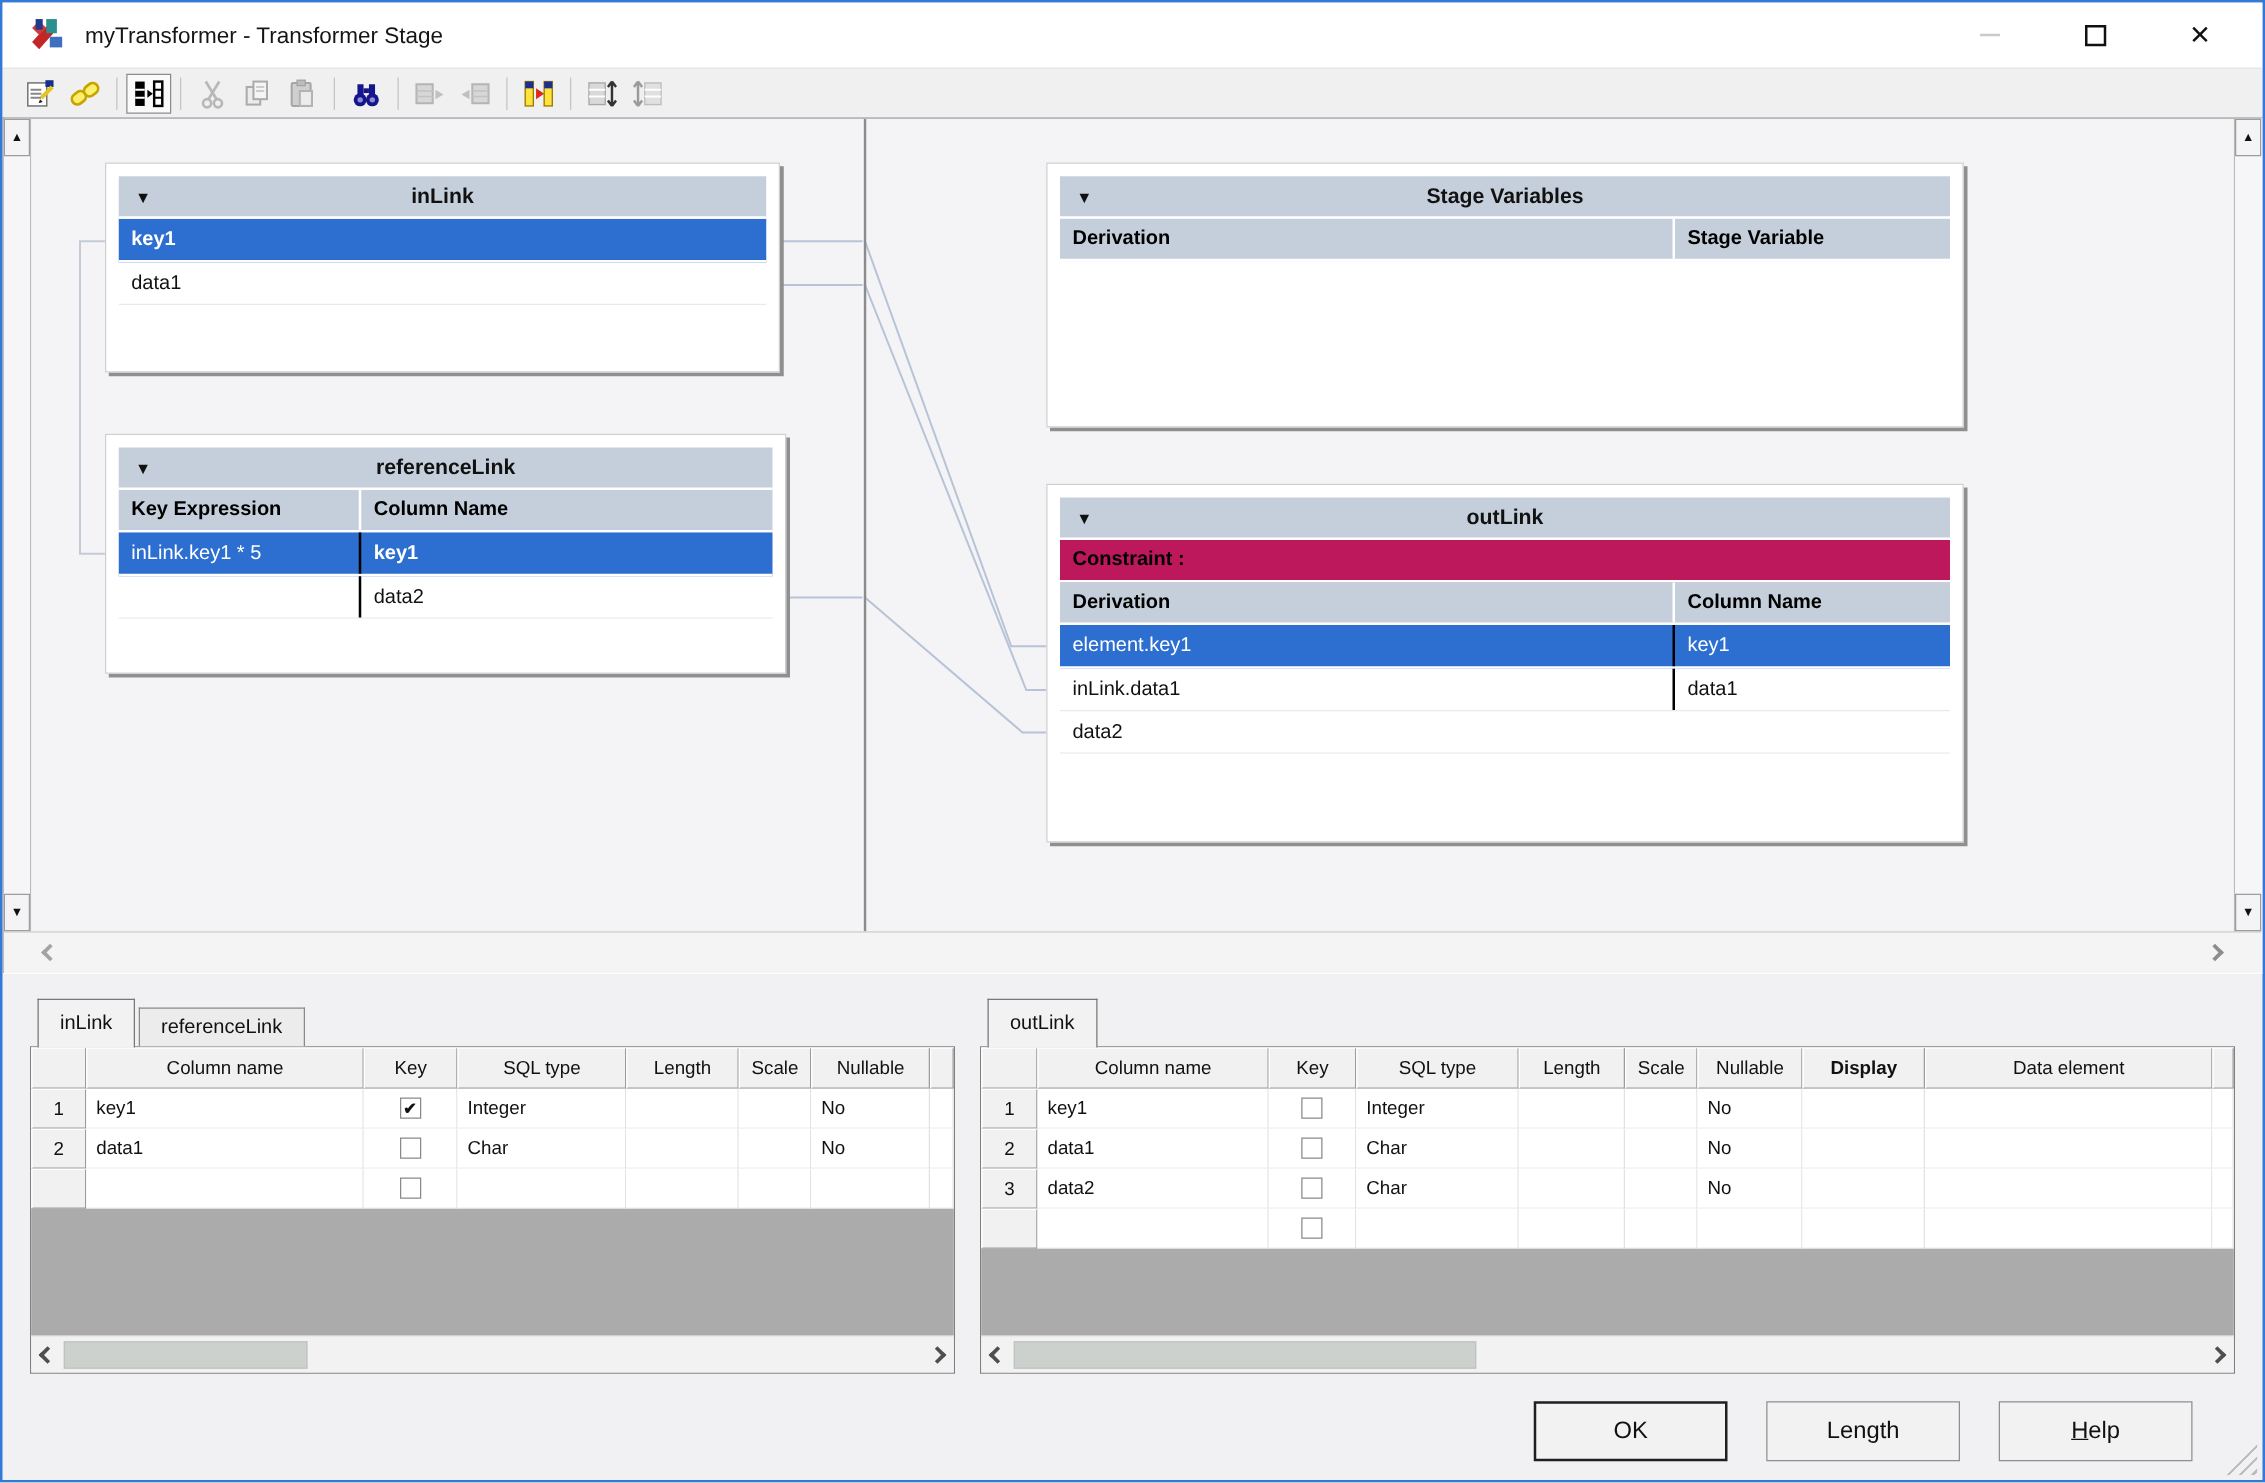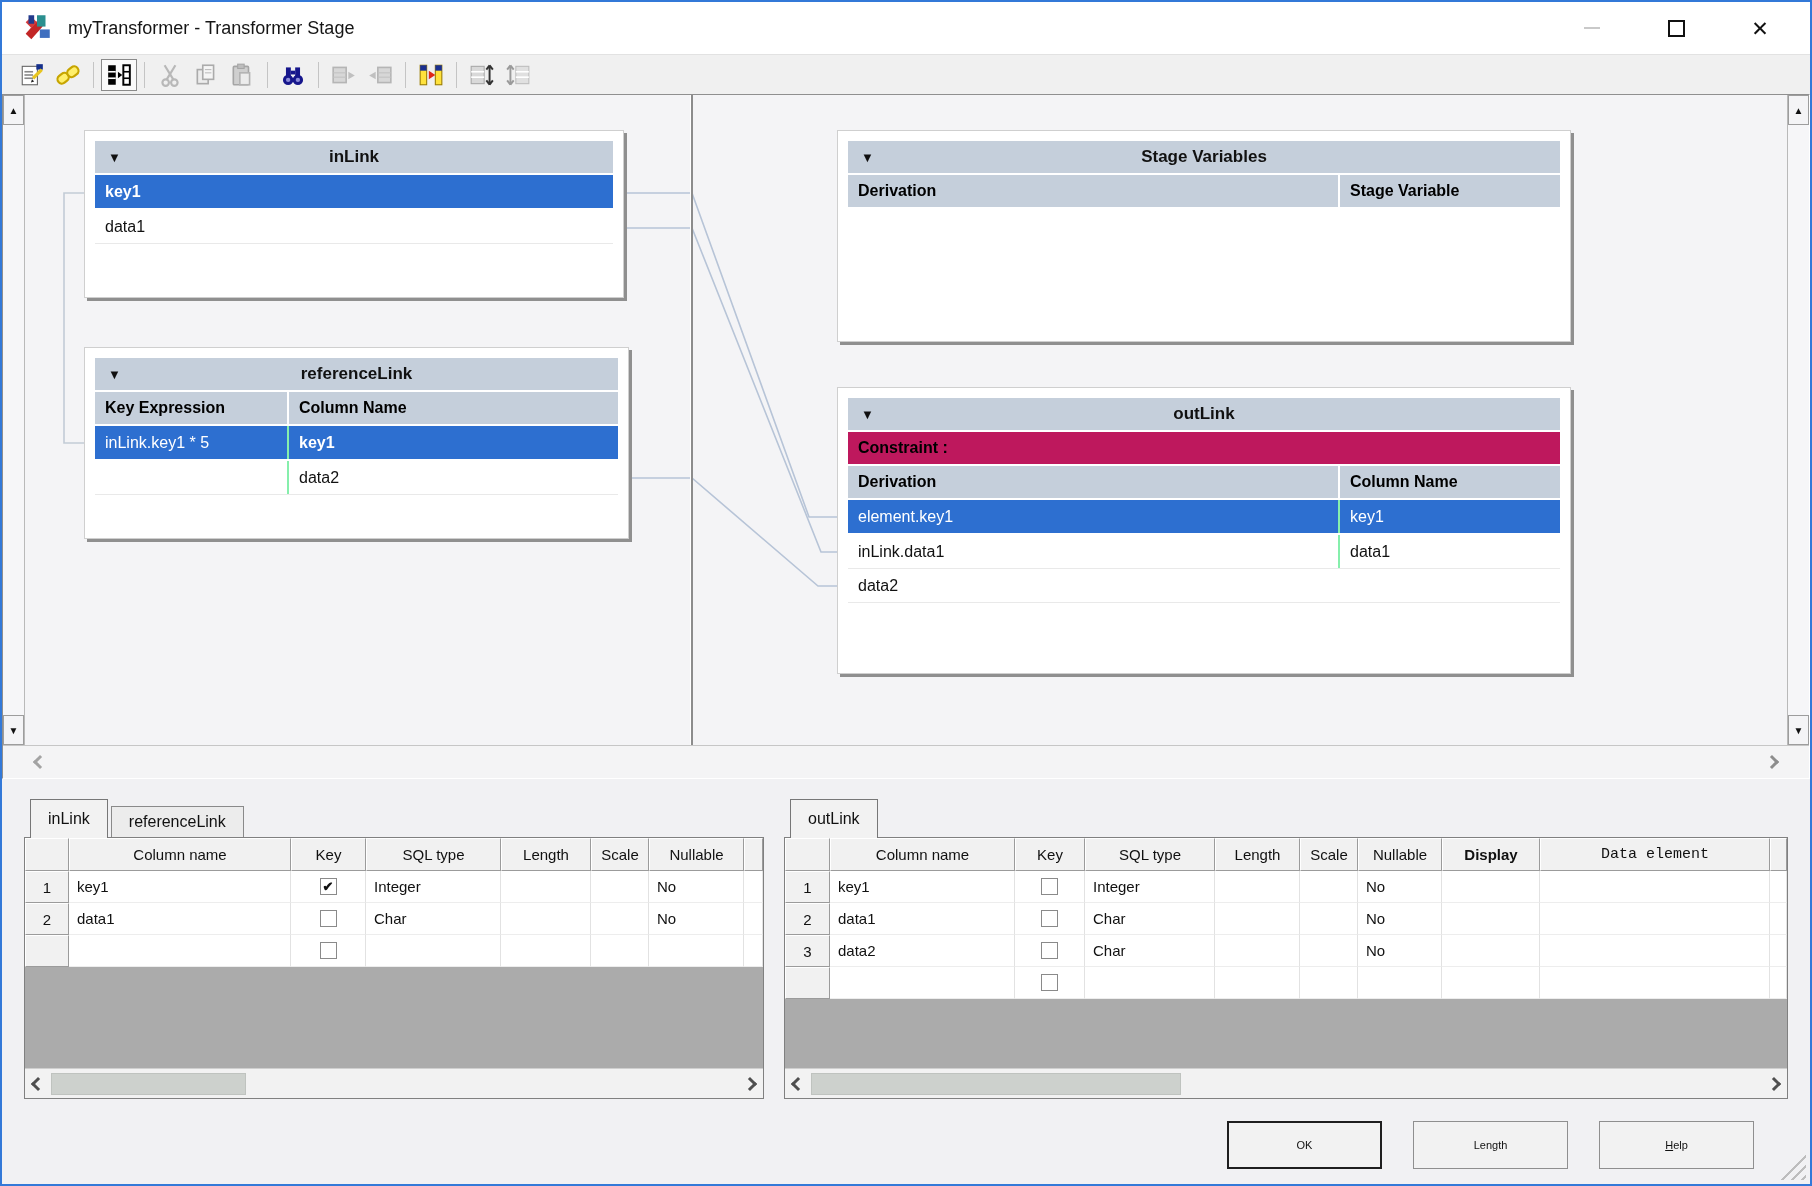--- a/index.html
+++ b/index.html
@@ -37,21 +37,21 @@
   .linksvg{ position:absolute; left:0; top:0; pointer-events:none; }
 
   .card{ position:absolute; background:#ffffff; border:1px solid #cfcfcf; box-shadow:3px 3px 0 #8f8f8f; padding:10px; display:flex; flex-direction:column; }
   .band{ height:34px; background:#c5cfdb; border-bottom:2px solid #ffffff; display:flex; align-items:center; justify-content:center; position:relative; font-weight:bold; font-size:17px; color:#111; flex:0 0 auto; }
   .band .tri{ position:absolute; left:13px; font-size:13px; color:#101010; }
   .crow{ height:34px; background:#be185d; border-bottom:2px solid #ffffff; display:flex; align-items:center; padding-left:10px; font-weight:bold; font-size:16px; flex:0 0 auto; }
   .hrow{ height:34px; background:#c5cfdb; border-bottom:2px solid #ffffff; display:flex; font-weight:bold; font-size:16px; flex:0 0 auto; }
   .hrow .hcell{ display:flex; align-items:center; padding-left:10px; border-right:2px solid #ffffff; }
   .hrow .hcell:last-child{ border-right:none; }
   .trow{ height:34px; display:flex; align-items:center; font-size:16px; border-bottom:1px solid #e9e9e9; color:#111; flex:0 0 auto; }
-  .trow .tcell{ display:flex; align-items:center; padding-left:10px; height:100%; border-right:2px solid #86efac; }
+  .trow .tcell{ display:flex; align-items:center; padding-left:10px; height:100%; border-right:2px solid #000000; }
   .trow .tcell:last-child{ border-right:none; }
   .trow.sel{ height:35px; background:#2d6fd0; color:#ffffff; border-bottom:2px solid #ffffff; }
   .bold{ font-weight:bold; }
   .cfill{ flex:1; background:#ffffff; }
 
   
   .hscroll-top{ height:33px; background:#f4f4f5; border-top:1px solid #c6c6c6; display:flex; align-items:center; justify-content:space-between; padding:0 32px; }
   .chv{ width:10px; height:10px; }
   .chv.l{ border-left:3px solid #a3a3a3; border-bottom:3px solid #a3a3a3; transform:rotate(45deg); }
   .chv.r{ border-left:3px solid #8d8d8d; border-bottom:3px solid #8d8d8d; transform:rotate(225deg); }
@@ -76,21 +76,21 @@
   .cb::after{ content:""; }
   .cb.checked::after{ content:"\2714"; }
   .gfill{ flex:1; background:#ababab; }
   .hscroll{ height:30px; background:#f2f2f2; border-top:1px solid #cfcfcf; display:flex; align-items:center; padding:0 8px; }
   .hscroll .chv.l{ border-color:#4f4f4f; }
   .hscroll .chv.r{ border-color:#4f4f4f; margin-left:auto; }
   .thumb{ height:22px; background:#cdd1cd; border:1px solid #bfc3bf; margin-left:8px; }
 
   
   .footer{ display:flex; justify-content:flex-end; margin:22px 56px 0 0; gap:31px; }
-  .btn{ width:155px; height:48px; background:#f2f2f2; border:1px solid #8f8f8f; display:flex; align-items:center; justify-content:center; font-size:11px; color:#111; }
+  .btn{ width:155px; height:48px; background:#f2f2f2; border:1px solid #8f8f8f; display:flex; align-items:center; justify-content:center; font-size:19px; color:#111; }
   .btn.default{ border:2px solid #1f1f1f; }
   .fl{ text-decoration:underline; }
 
   .resize-grip{ position:absolute; right:4px; bottom:4px; width:26px; height:26px;
     background:repeating-linear-gradient(135deg, transparent 0 5px, #bdbdbd 5px 7px); 
     clip-path:polygon(100% 0, 100% 100%, 0 100%); }
 </style>
 </head>
 <body>
 
@@ -403,21 +403,21 @@
       <div class="gridbox">
         <div class="grow ghead">
           <div class="hcel" style="width:45px;"></div>
           <div class="hcel" style="width:185px;">Column name</div>
           <div class="hcel" style="width:70px;">Key</div>
           <div class="hcel" style="width:130px;">SQL type</div>
           <div class="hcel" style="width:85px;">Length</div>
           <div class="hcel" style="width:58px;">Scale</div>
           <div class="hcel" style="width:84px;">Nullable</div>
           <div class="hcel" style="width:98px;font-weight:bold;">Display</div>
-          <div class="hcel" style="width:230px;font-family:Liberation Mono, monospace;">Data element</div>
+          <div class="hcel" style="width:230px;">Data element</div>
           <div class="hcel" style="flex:1;"></div>
         </div>
         <div class="grow gdata">
           <div class="ncel" style="width:45px;">1</div>
           <div class="bcel" style="width:185px;">key1</div>
           <div class="bcel center" style="width:70px;">
               <span class="cb"></span>
             </div>
           <div class="bcel" style="width:130px;">Integer</div>
           <div class="bcel" style="width:85px;"></div>

